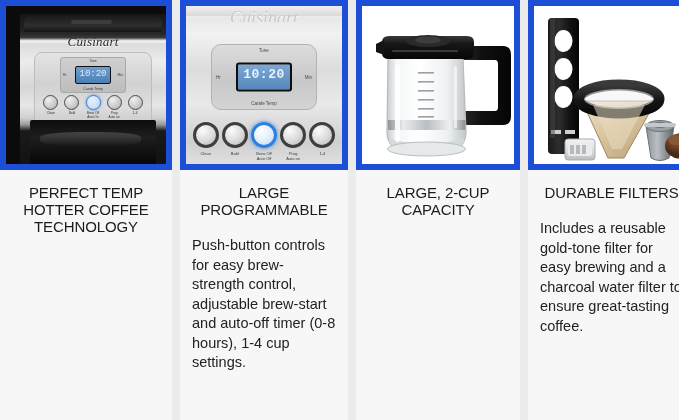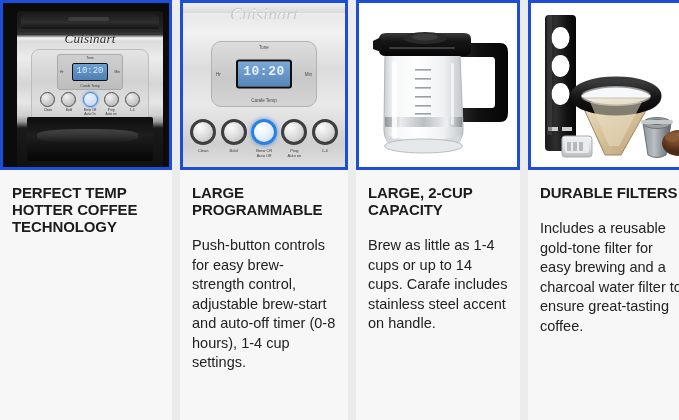--- a/index.html
+++ b/index.html
@@ -28,21 +28,21 @@
   }
 
   
   .media-cell {
     background: #ffffff;
     position: relative;
     overflow: hidden;
     display: flex;
     align-items: center;
     justify-content: center;
-    border: 3px solid #1d4ed8;
+    border: 6px solid #1d4ed8;
     box-sizing: border-box;
     text-decoration: underline;
   }
   .media-cell.dark-fill {
     background: #0b0b0b;
   }
 
   .media-inner {
     width: 100%;
     height: 100%;
@@ -55,23 +55,23 @@
     box-sizing: border-box;
     padding: 14px 12px 10px 12px;
     display: flex;
     flex-direction: column;
     align-items: center;
   }
 
   .feature-heading {
     font-size: 15px;
     line-height: 17px;
-    font-weight: bold;
+    font-weight: normal;
     color: #1c1c1c;
-    text-align: left;
+    text-align: center;
     letter-spacing: -0.1px;
     margin: 0 0 18px 0;
     width: 100%;
   }
 
   .feature-body {
     font-size: 14.5px;
     line-height: 19.5px;
     color: #222222;
     text-align: left;
@@ -498,21 +498,20 @@
     <h3 class="feature-heading">PERFECT TEMP HOTTER COFFEE TECHNOLOGY</h3>
   </div>
 
   <div class="text-cell">
     <h3 class="feature-heading">LARGE PROGRAMMABLE</h3>
     <p class="feature-body"><span>Push-button controls for easy brew-strength control, adjustable brew-start and auto-off timer (0-8 hours), 1-4 cup settings.</span><sup></sup><span></span></p>
   </div>
 
   <div class="text-cell">
     <h3 class="feature-heading">LARGE, 2-CUP CAPACITY</h3>
-    <p class="feature-body"><span>Brew as little as 1-4 cups or up to 14 cups. Carafe includes stainless steel accent on handle.</span><sup></sup><span></span></p>
   </div>
 
   <div class="text-cell">
     <h3 class="feature-heading">DURABLE FILTERS</h3>
     <p class="feature-body"><span>Includes a reusable gold-tone filter for easy brewing and a charcoal water filter to ensure great-tasting coffee.</span><sup></sup><span></span></p>
   </div>
 
 </div>
 
 </body></html>

